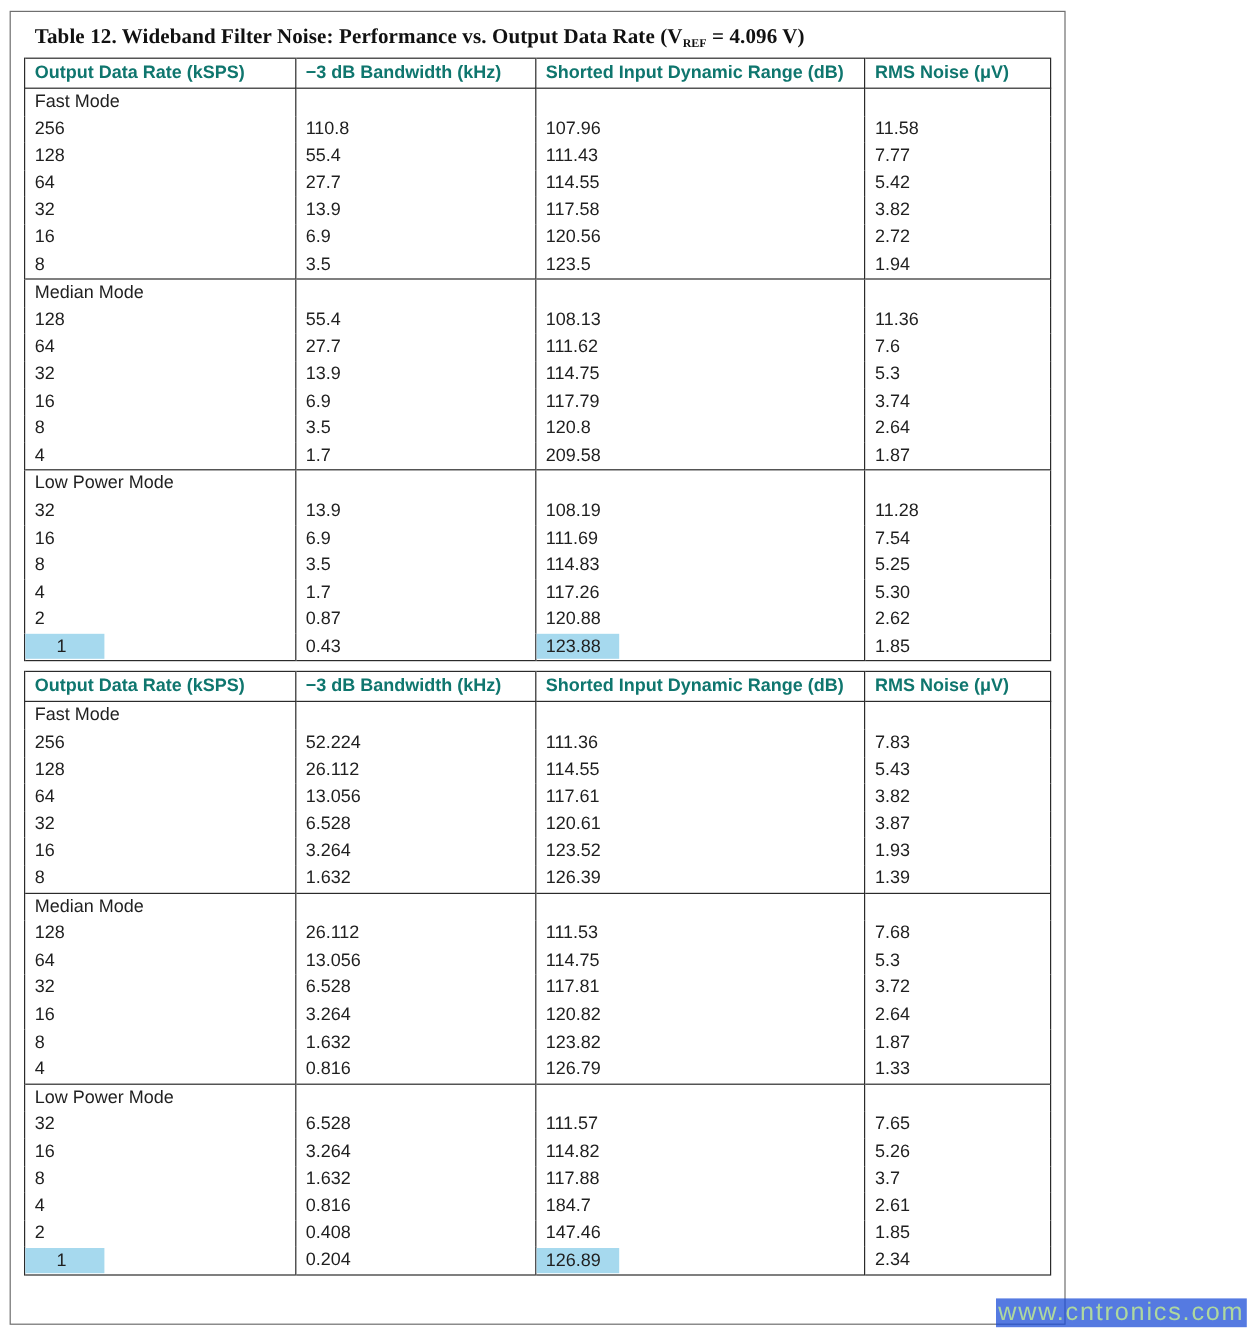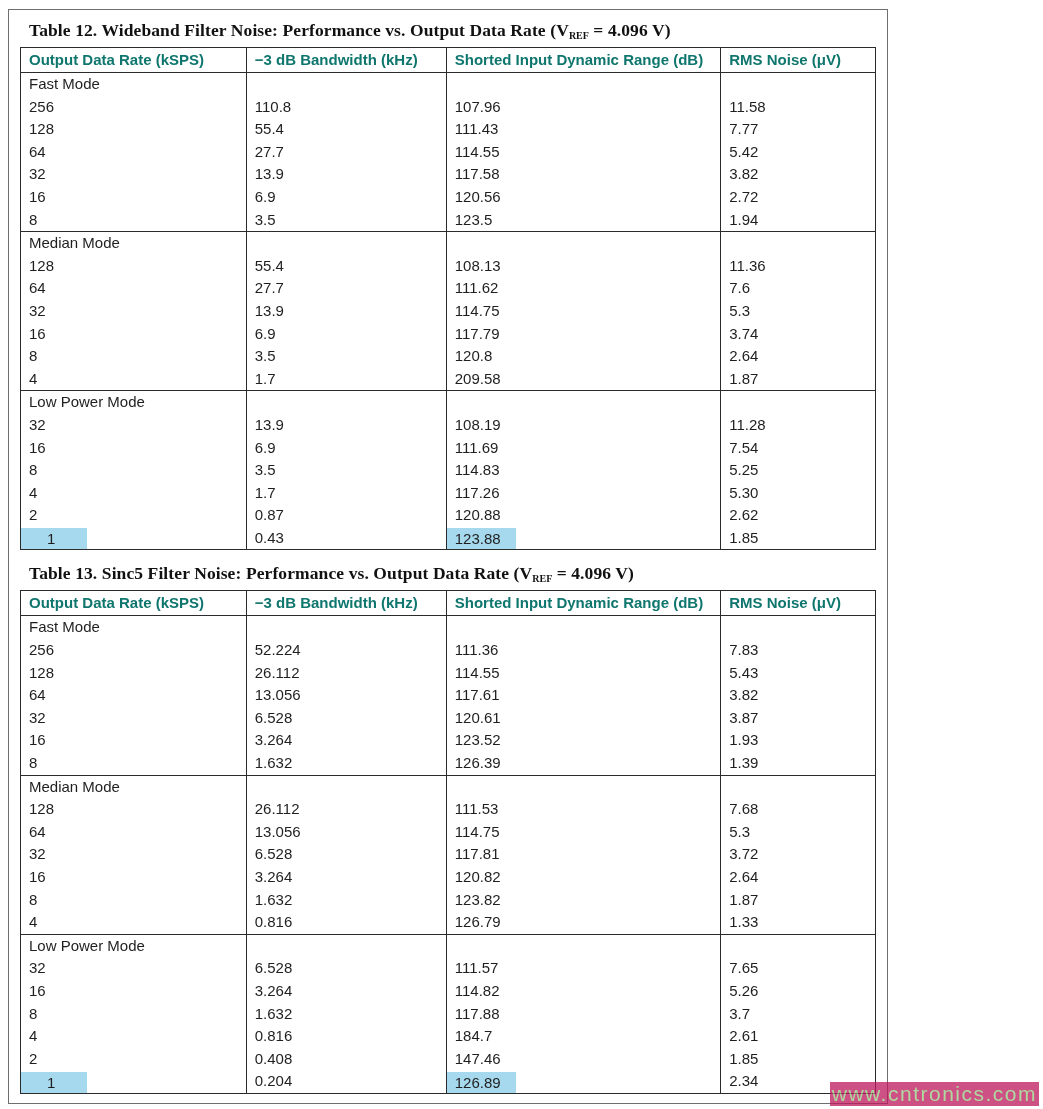--- a/index.html
+++ b/index.html
@@ -86,21 +86,21 @@
   td.c0 .hl-box { padding-left: 26px; width: 66px; }
   td.c2 .hl-box { padding-left: 8px; min-width: 69px; padding-right: 12px; }
   .watermark {
     position: absolute;
     right: 4px;
     bottom: 3px;
     font-size: 21px;
     letter-spacing: 1.5px;
     color: var(--wm, #94cc7e);
     opacity: 0.75;
-    background: #be185d;
+    background: #1d4ed8;
     padding: 0 2px;
     z-index: 5;
   }
   .gap { height: 8px; }
 </style>
 </head>
 <body>
 
 <div class="page-frame">
 
@@ -248,23 +248,20 @@
           <td class="c0 hl-td"><span class="hl-box">1</span></td>
           <td class="c1">0.43</td>
           <td class="c2 hl-td"><span class="hl-box">123.88</span></td>
           <td class="c3">1.85</td>
         </tr>
       </tbody>
   </table>
 
   <div class="gap"></div>
 
-  <div class="table-title">
-    <span>Table 13. Sinc5 Filter Noise: Performance vs. Output Data Rate (V</span><span class="vsub">REF</span><span> = 4.096 V)</span>
-  </div>
 
   <table class="data-table">
     <colgroup>
         <col class="c0">
         <col class="c1">
         <col class="c2">
         <col class="c3">
       </colgroup>
     <thead>
       <tr>

